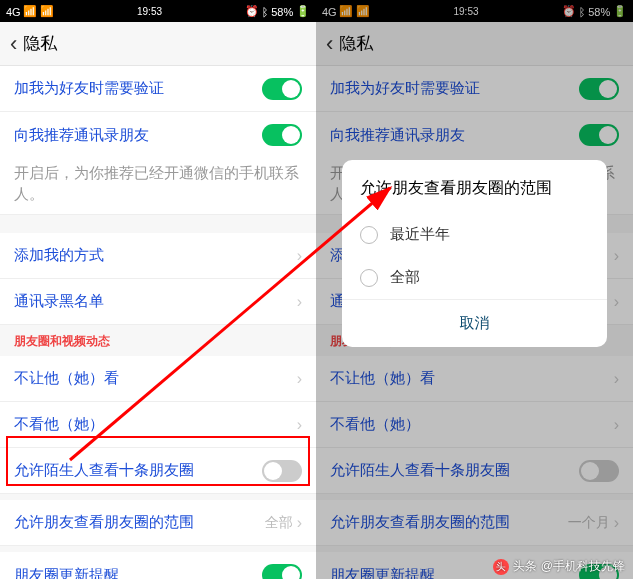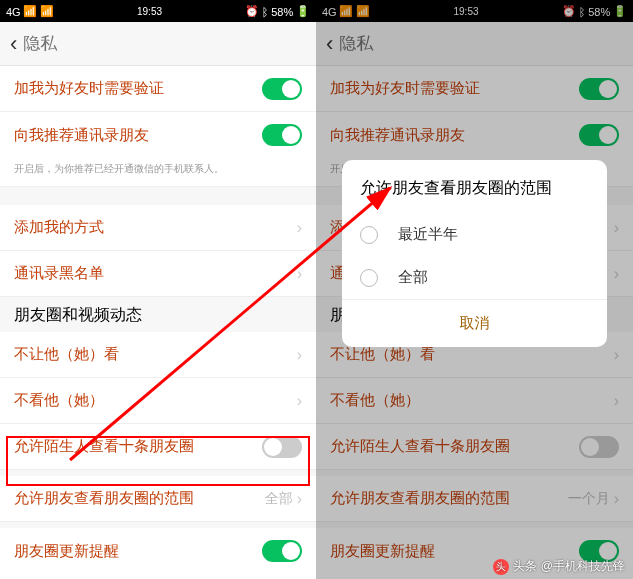--- a/index.html
+++ b/index.html
@@ -8,48 +8,48 @@
   .screen { width: 316px; height: 100%; background: #f7f7f7; position: relative; overflow: hidden; }
   .screen.right { width: 317px; }
   .screen.right .dim { position: absolute; inset: 0; background: rgba(0,0,0,0.25); pointer-events: none; }
   
   .statusbar { height: 22px; background: #000; color: #fff; display: flex; align-items: center; justify-content: space-between; padding: 0 6px; font-size: 11px; }
   .sb-left, .sb-right { display: flex; align-items: flex-end; gap: 3px; }
   .sb-center { font-size: 10px; }
   
   .navbar { height: 44px; background: #f7f7f7; display: flex; align-items: center; padding: 0 10px; border-bottom: 1px solid #e5e5e5; }
   .back { font-size: 22px; color: #333; margin-right: 6px; }
-  .navtitle { font-size: 17px; color: #737373; font-weight: 500; }
+  .navtitle { font-size: 17px; color: #000000; font-weight: 500; }
   
   .row { background: #fff; display: flex; align-items: center; justify-content: space-between; padding: 0 14px; height: 46px; border-bottom: 1px solid #eee; }
-  .row .label { font-size: 15px; color: #c2410c; }
-  .section-sub { font-size: 10px; color: #999; padding: 4px 14px 10px; background: #fff; line-height: 1.4; border-bottom: 1px solid #eee; }
+  .row .label { font-size: 15px; color: #1d4ed8; }
+  .section-sub { font-size: 15px; color: #999; padding: 4px 14px 10px; background: #fff; line-height: 1.4; border-bottom: 1px solid #eee; }
   .gap { height: 18px; }
-  .section-header { font-size: 16px; color: #000000; padding: 8px 14px 6px; }
+  .section-header { font-size: 12px; color: #ef4444; padding: 8px 14px 6px; font-weight: bold; }
   .chevron { color: #ccc; font-size: 16px; }
   .value { color: #bbb; font-size: 14px; margin-right: 4px; }
   .right-group { display: flex; align-items: center; }
   
   .toggle { width: 40px; height: 22px; border-radius: 11px; position: relative; }
   .toggle.on { background: #07c160; }
   .toggle.off { background: #ccc; }
   .toggle::after { content: ""; position: absolute; width: 18px; height: 18px; background: #fff; border-radius: 50%; top: 2px; }
   .toggle.on::after { right: 2px; }
   .toggle.off::after { left: 2px; }
   
   .highlight-box { position: absolute; border: 2px solid #f00; pointer-events: none; }
   
   .dialog { position: absolute; left: 26px; right: 26px; top: 160px; background: #fff; border-radius: 10px; z-index: 10; overflow: hidden; }
   .dialog-title { font-size: 16px; font-weight: 500; padding: 18px 18px 14px; color: #000; }
-  .dialog-option { display: flex; align-items: center; padding: 12px 18px; gap: 20px; }
+  .dialog-option { display: flex; align-items: center; padding: 12px 18px; gap: 12px; }
   .radio { width: 18px; height: 18px; border: 1.5px solid #bbb; border-radius: 50%; display: flex; align-items: center; justify-content: center; flex-shrink: 0; }
   .radio.selected { border-color: #07c160; }
   .radio.selected::after { content: ""; width: 10px; height: 10px; background: #07c160; border-radius: 50%; }
   .dialog-option .opt-label { font-size: 15px; color: #333; }
-  .dialog-cancel { text-align: center; padding: 14px; font-size: 15px; color: #a16207; border-top: 1px solid #eee; }
+  .dialog-cancel { text-align: center; padding: 14px; font-size: 15px; color: #0c4a6e; border-top: 1px solid #eee; }
   
   .arrow-svg { position: absolute; pointer-events: none; z-index: 20; }
   
   .watermark { position: absolute; bottom: 4px; right: 8px; font-size: 12px; color: #fff; text-shadow: 0 0 2px rgba(0,0,0,0.8); display: flex; align-items: center; gap: 4px; }
   .wm-logo { width: 16px; height: 16px; background: #f44; border-radius: 50%; display: inline-flex; align-items: center; justify-content: center; font-size: 10px; color: #fff; }
 </style>
 </head>
 <body>
 
 <div class="screens">

